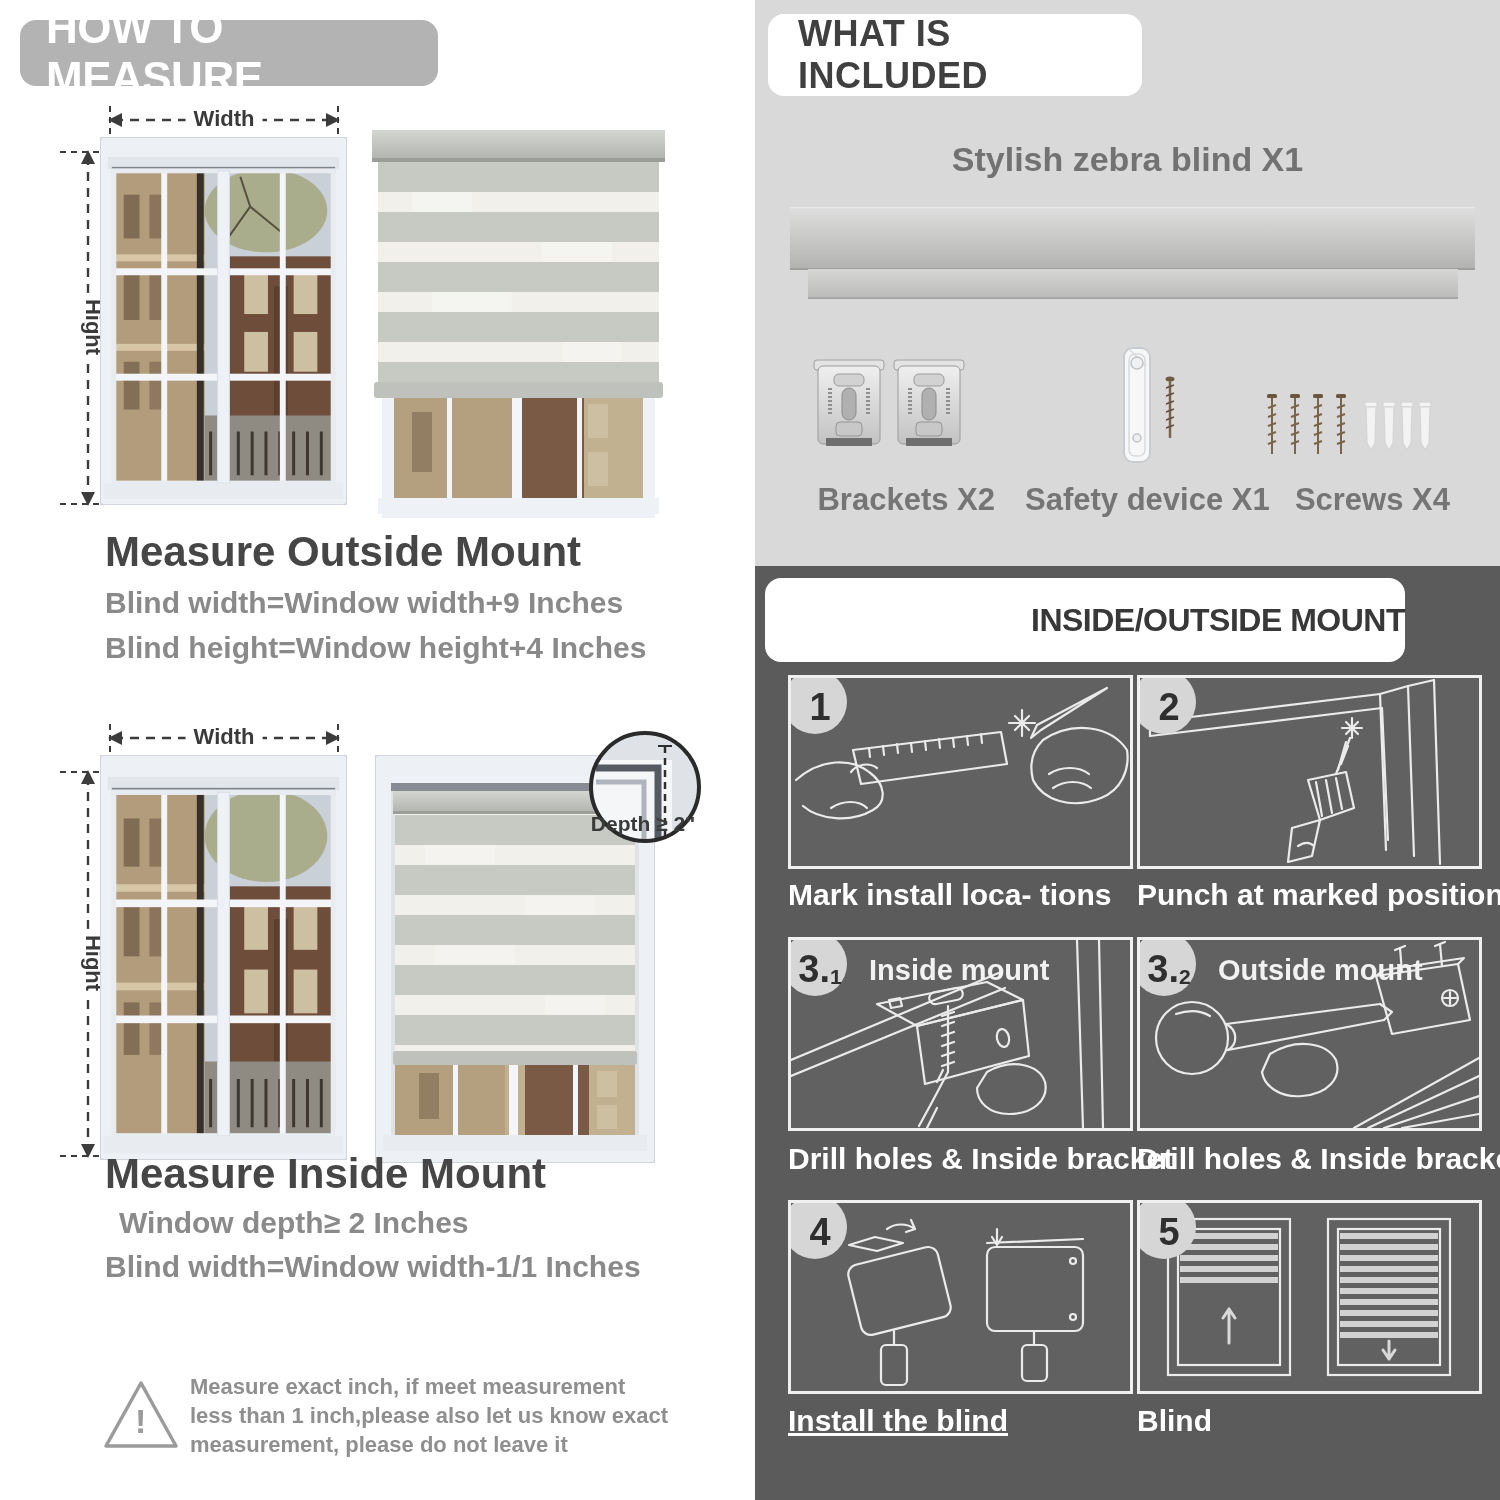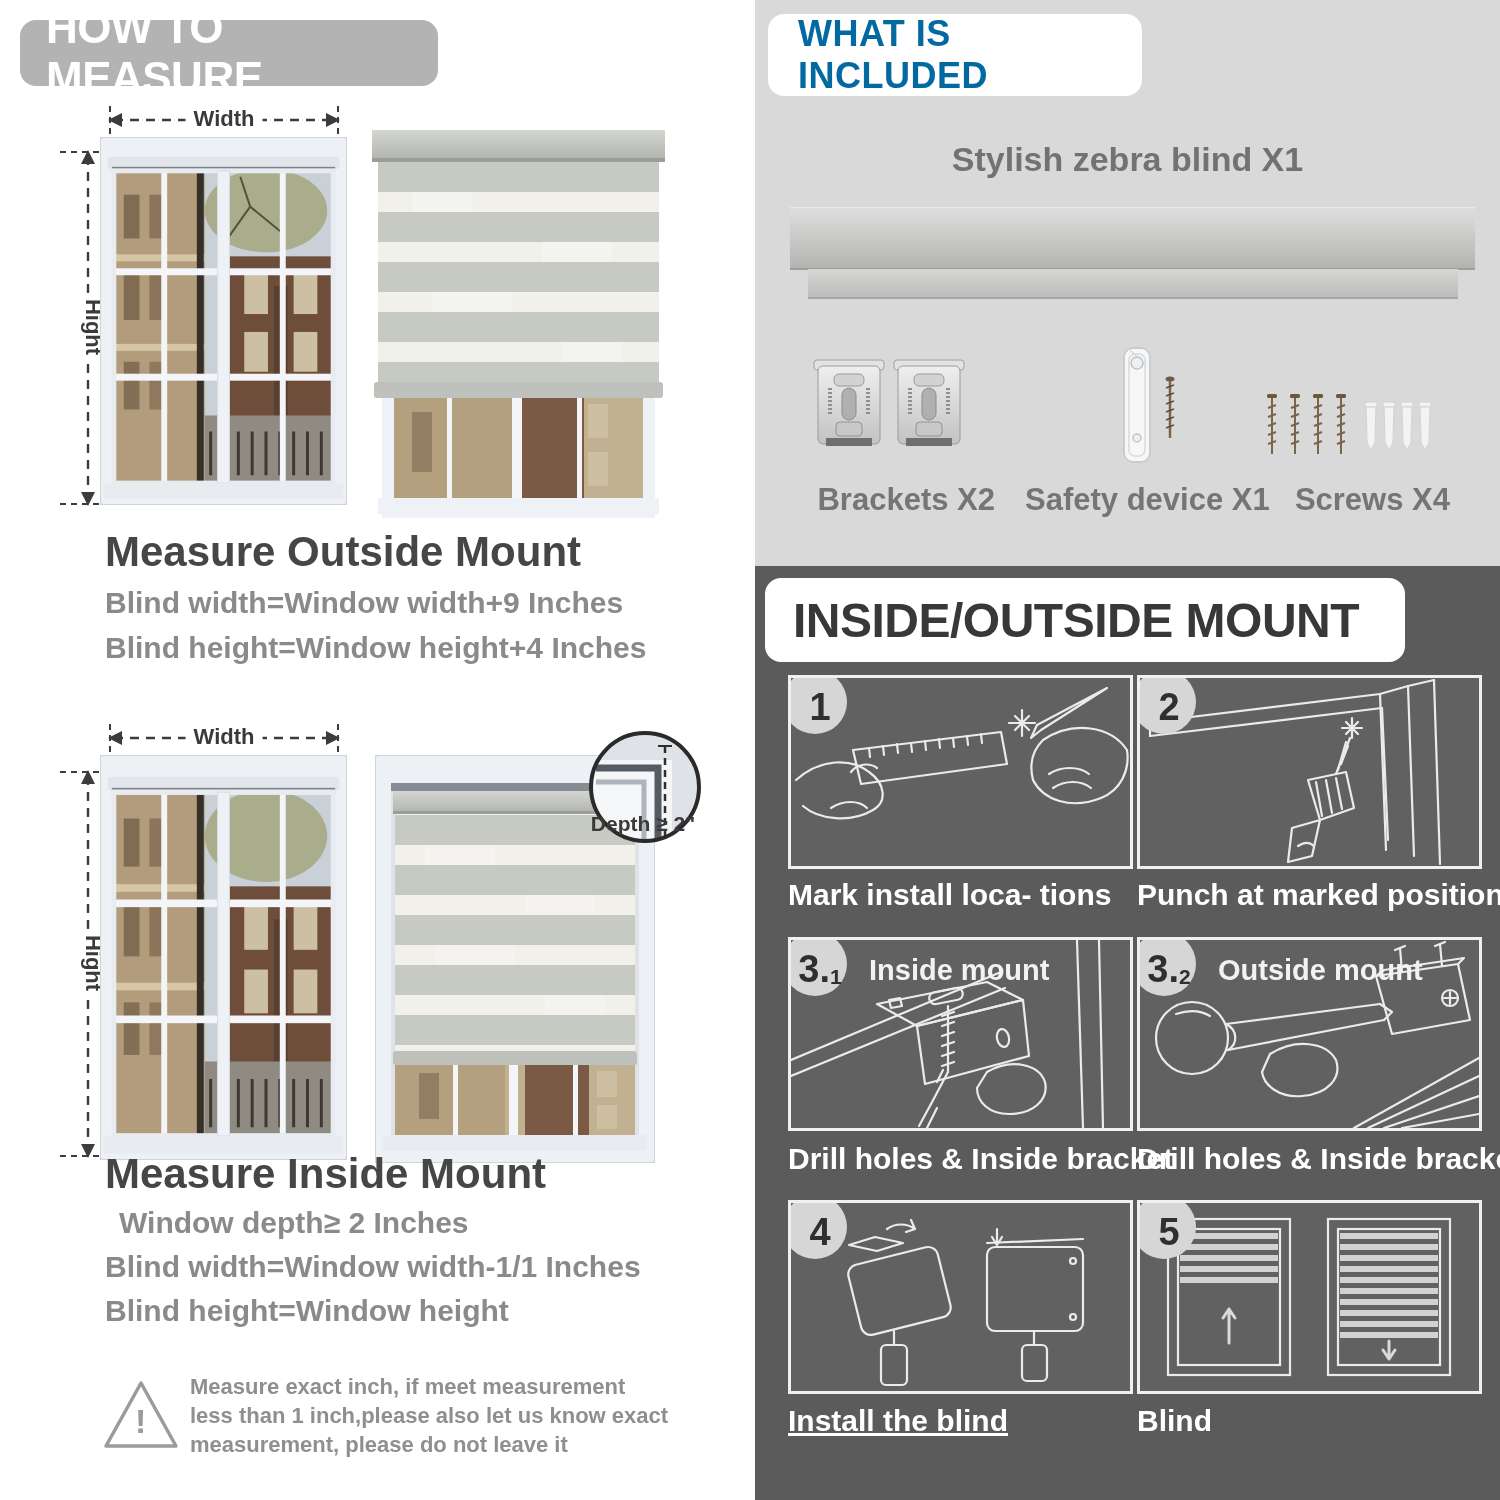--- a/index.html
+++ b/index.html
@@ -2,22 +2,22 @@
 <html><head>
 <meta charset="utf-8">
 <style>
   html,body{margin:0;padding:0;}
   #canvas{position:relative;width:1500px;height:1500px;background:#ffffff;
           font-family:"Liberation Sans",sans-serif;overflow:hidden;}
   .abs{position:absolute;}
   
   .pill{border-radius:16px;font-weight:bold;display:flex;align-items:center;}
   .pill-left{background:#b3b3b3;color:#ffffff;font-size:44px;padding-left:26px;letter-spacing:-0.5px;}
-  .pill-included{background:#ffffff;color:#0369a1;font-size:36px;padding-left:30px;letter-spacing:0.5px;justify-content:center;}
-  .pill-mount{background:#ffffff;color:#383838;font-size:48px;padding-left:28px;letter-spacing:-0.5px;}
+  .pill-included{background:#ffffff;color:#404040;font-size:36px;padding-left:30px;letter-spacing:0.5px;justify-content:center;}
+  .pill-mount{background:#ffffff;color:#383838;font-size:32px;padding-left:28px;letter-spacing:-0.5px;justify-content:flex-end;}
   
   .heading{font-weight:bold;font-size:42px;color:#464646;white-space:nowrap;}
   .rule{font-weight:bold;font-size:30px;color:#8a8a8a;white-space:nowrap;}
   .dim-label{font-weight:bold;font-size:22px;color:#3a3a3a;background:#ffffff;padding:0 8px;}
   .depth-label{font-weight:bold;font-size:21px;color:#3a3a3a;text-align:center;}
   .warn-text{font-weight:bold;font-size:22px;color:#8f8f8f;line-height:29px;}
   .warn-bang{font-weight:bold;font-size:34px;color:#9b9b9b;}
   
   .light-panel{background:#d9d9d9;}
   .dark-panel{background:#5b5b5b;}
@@ -295,21 +295,20 @@
       <line x1="77" y1="16" x2="77" y2="106" stroke="#2e2e2e" stroke-width="2.5" stroke-dasharray="7,5"></line>
       <line x1="70" y1="16" x2="84" y2="16" stroke="#2e2e2e" stroke-width="2"></line>
     </g>
     <circle cx="57" cy="57" r="54" fill="none" stroke="#2a2a2a" stroke-width="4"></circle>
   </svg>
   <div class="abs depth-label" style="left:578px;top:812px;width:130px;">Depth ≥ 2"</div>
 
   <div class="abs heading" style="left:105px;top:1150px;">Measure Inside Mount</div>
   <div class="abs rule" style="left:119px;top:1206px;">Window depth≥ 2 Inches</div>
   <div class="abs rule" style="left:105px;top:1250px;">Blind width=Window width-1/1 Inches</div>
-  <div class="abs rule" style="left:105px;top:1294px;">Blind height=Window height</div>
 
   <div class="abs" style="left:102px;top:1378px;width:78px;height:74px;">
     <svg width="78" height="74" viewBox="0 0 78 74">
       <path d="M39,5 L74,68 L4,68 Z" fill="none" stroke="#9b9b9b" stroke-width="3.5" stroke-linejoin="round"></path>
     </svg>
     <span class="abs warn-bang" style="left:33px;top:24px;">!</span>
   </div>
   <div class="abs warn-text" style="left:190px;top:1372px;width:480px;">Measure exact inch, if meet measurement less than 1 inch,please also let us know exact measurement, please do not leave it</div>
 
   <div class="abs light-panel" style="left:755px;top:0;width:745px;height:566px;">

